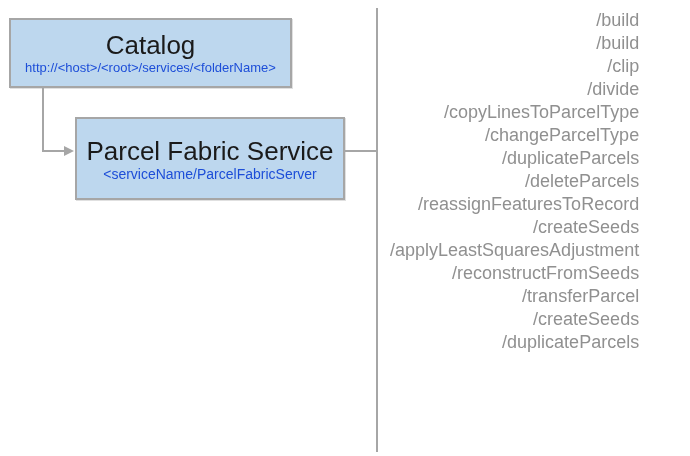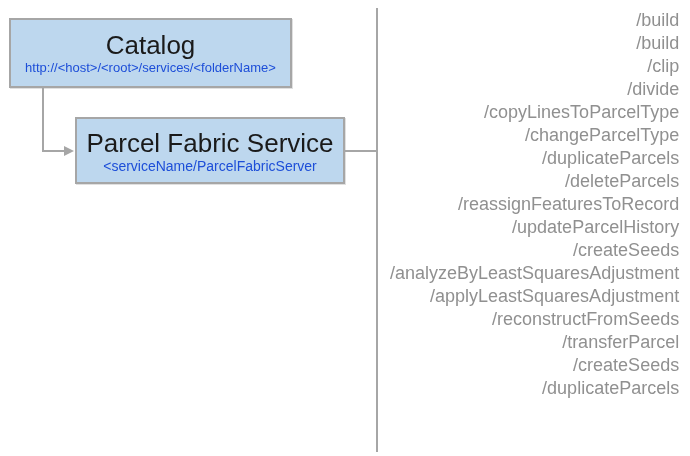--- a/index.html
+++ b/index.html
@@ -30,21 +30,21 @@
   .node-catalog {
     left: 9px;
     top: 18px;
     width: 283px;
     height: 70px;
   }
   .node-service {
     left: 75px;
     top: 117px;
     width: 270px;
-    height: 67px;
+    height: 83px;
   }
   .node-title {
     font-size: 26px;
     line-height: 30px;
     color: #1a1a1a;
     white-space: nowrap;
   }
   .node-subtitle {
     font-size: 13px;
     line-height: 16px;
@@ -133,23 +133,21 @@
   <div class="endpoints">
       <div class="endpoint">/build</div>
       <div class="endpoint">/build</div>
       <div class="endpoint">/clip</div>
       <div class="endpoint">/divide</div>
       <div class="endpoint">/copyLinesToParcelType</div>
       <div class="endpoint">/changeParcelType</div>
       <div class="endpoint">/duplicateParcels</div>
       <div class="endpoint">/deleteParcels</div>
       <div class="endpoint">/reassignFeaturesToRecord</div>
-      <div class="endpoint">/updateParcelHistory</div>
       <div class="endpoint">/createSeeds</div>
-      <div class="endpoint">/analyzeByLeastSquaresAdjustment</div>
       <div class="endpoint">/applyLeastSquaresAdjustment</div>
       <div class="endpoint">/reconstructFromSeeds</div>
       <div class="endpoint">/transferParcel</div>
       <div class="endpoint">/createSeeds</div>
       <div class="endpoint">/duplicateParcels</div>
     </div>
 
 </div>
 
 </body></html>

